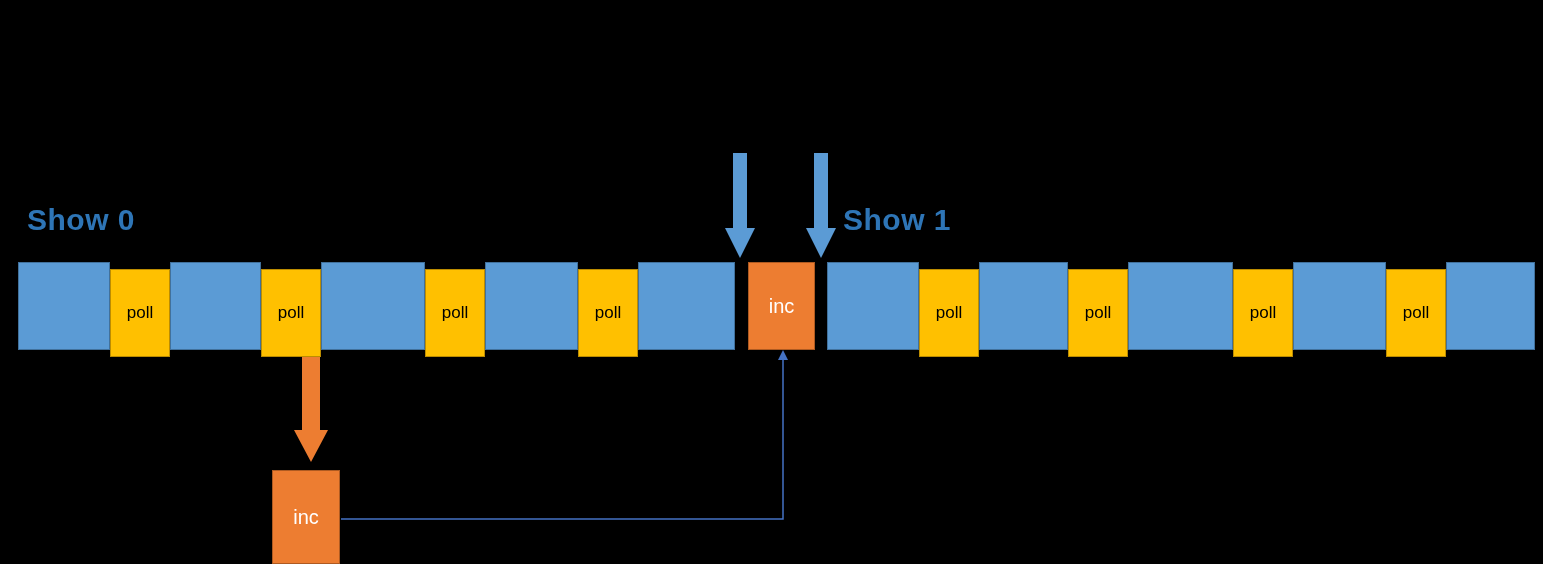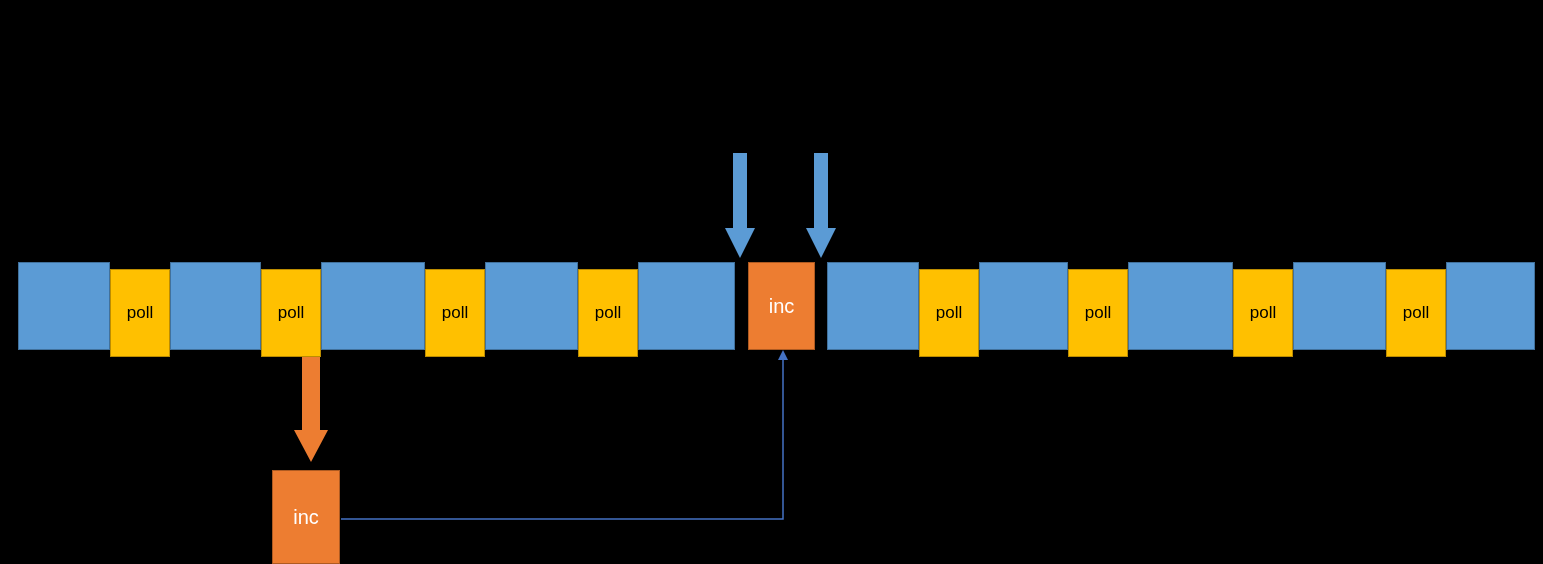--- a/index.html
+++ b/index.html
@@ -50,20 +50,22 @@
     left: 0;
     top: 0;
     pointer-events: none;
   }
 </style>
 </head>
 <body>
 
 <div class="canvas">
 
+  <div class="title" style="left:27px;">Show 0</div>
+  <div class="title" style="left:843px;">Show 1</div>
 
   <div>
     <div class="seg blue" style="left:18px;  width:92px;"></div>
     <div class="seg poll" style="left:110px; width:60px;">poll</div>
     <div class="seg blue" style="left:170px; width:91px;"></div>
     <div class="seg poll" style="left:261px; width:60px;">poll</div>
     <div class="seg blue" style="left:321px; width:104px;"></div>
     <div class="seg poll" style="left:425px; width:60px;">poll</div>
     <div class="seg blue" style="left:485px; width:93px;"></div>
     <div class="seg poll" style="left:578px; width:60px;">poll</div>

